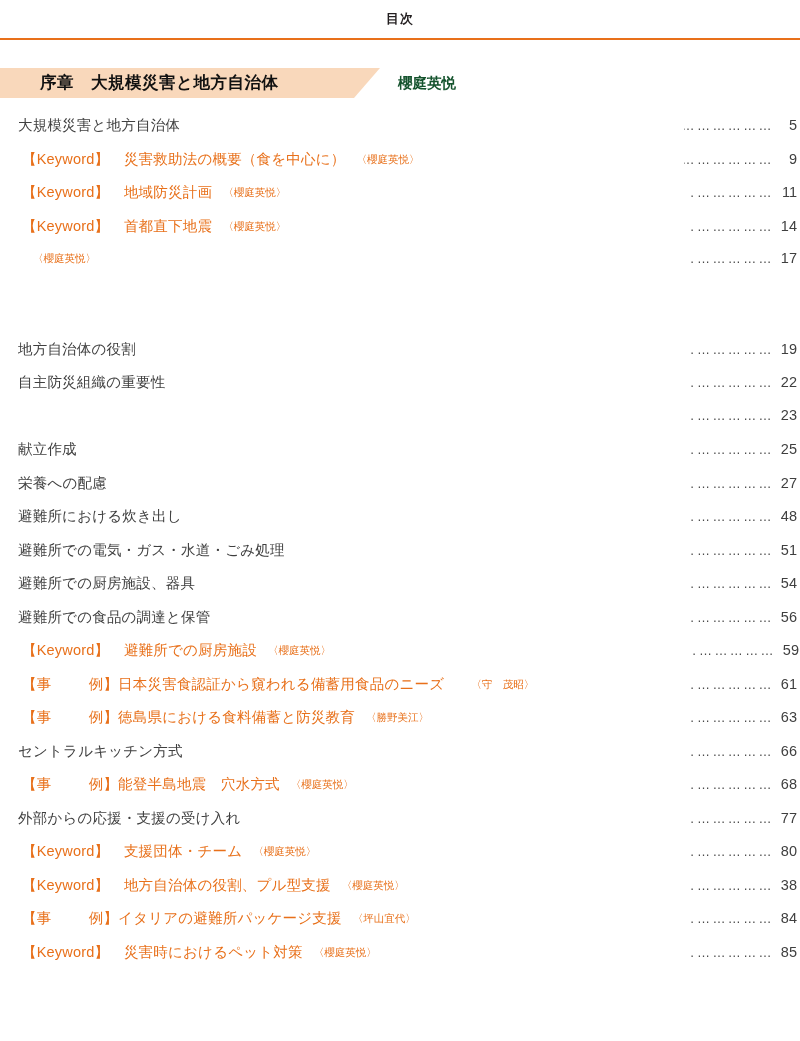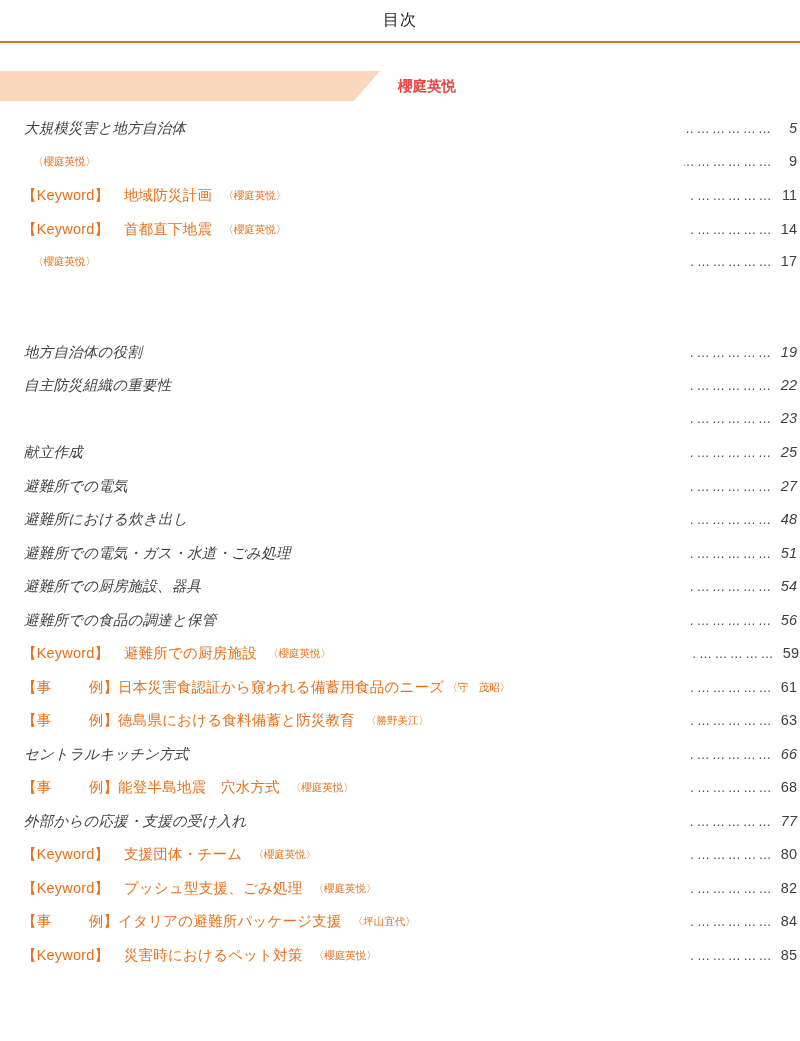--- a/index.html
+++ b/index.html
@@ -12,22 +12,22 @@
     height: 1041px;
     font-family: "Liberation Sans", "DejaVu Sans", sans-serif;
     color: #3a3a3a;
     overflow: hidden;
     position: relative;
   }
 
   
   .page-title {
     text-align: center;
-    font-size: 16px;
-    font-weight: normal;
+    font-size: 13px;
+    font-weight: bold;
     color: #231f20;
     letter-spacing: 1px;
     padding-top: 12px;
     line-height: 1;
   }
   .title-rule {
     margin-top: 13px;
     height: 2px;
     background: #e8701a;
     width: 100%;
@@ -57,21 +57,21 @@
     font-weight: bold;
     color: #111111;
     letter-spacing: 0.5px;
     white-space: nowrap;
   }
   .banner-author {
     position: absolute;
     z-index: 1;
     font-size: 14.5px;
     font-weight: bold;
-    color: #ef4444;
+    color: #14532d;
     white-space: nowrap;
   }
 
   
   .toc-list { width: 100%; }
   .toc-row {
     display: flex;
     align-items: baseline;
     height: 33.5px;
     white-space: nowrap;
@@ -123,52 +123,54 @@
   }
   .toc-page {
     flex: 0 0 auto;
     font-size: 14.5px;
     color: #3f3f3f;
     text-align: right;
     min-width: 20px;
     padding-left: 1px;
   }
 
-  .indent-0 { margin-left: 24px; font-style: italic; }
+  .indent-0 { margin-left: 18px; }
   .indent-1 { margin-left: 22px; }
 
   .spacer-sm { height: 18px; }
   .spacer-md { height: 28px; }
   .spacer-lg { height: 38px; }
 </style>
 </head>
 <body>
 
 <div>
 
   <div class="page-title">目次</div>
   <div class="title-rule"></div>
 
   <div class="spacer-md"></div>
 
   <div id="sections-root">
       <div class="chapter-block">
         <div class="chapter-banner-row">
           <div class="banner-shape" style="width: 380px;"></div>
+          <div class="banner-label" style="margin-left: 40px;">序章　大規模災害と地方自治体</div>
           <div class="banner-author" style="left: 398px;">櫻庭英悦</div>
         </div>
         <div class="spacer-sm"></div>
         <div class="toc-list">
           <div class="toc-row plain indent-0">
             <div class="toc-label"><span>大規模災害と地方自治体</span></div>
             <div class="toc-fill"></div>
             <div class="toc-leader" style="width: 90px;">……………………………………………………</div>
             <div class="toc-page" style="width: 22px; margin-right: 3px;">5</div>
           </div>
           <div class="toc-row kw indent-1">
+            <div class="toc-label"><span class="tag">【Keyword】</span>　<span>災害救助法の概要（食を中心に）</span></div>
             <div class="toc-sub" style="margin-left: 11px;">〈櫻庭英悦〉</div>
             <div class="toc-fill"></div>
             <div class="toc-leader" style="width: 90px;">……………………………………………………</div>
             <div class="toc-page" style="width: 22px; margin-right: 3px;">9</div>
           </div>
           <div class="toc-row kw indent-1">
             <div class="toc-label"><span class="tag">【Keyword】</span>　<span>地域防災計画</span></div>
             <div class="toc-sub" style="margin-left: 11px;">〈櫻庭英悦〉</div>
             <div class="toc-fill"></div>
             <div class="toc-leader" style="width: 84px;">……………………………………………………</div>
@@ -210,21 +212,21 @@
             <div class="toc-leader" style="width: 84px;">……………………………………………………</div>
             <div class="toc-page" style="width: 22px; margin-right: 3px;">23</div>
           </div>
           <div class="toc-row plain indent-0">
             <div class="toc-label"><span>献立作成</span></div>
             <div class="toc-fill"></div>
             <div class="toc-leader" style="width: 84px;">……………………………………………………</div>
             <div class="toc-page" style="width: 22px; margin-right: 3px;">25</div>
           </div>
           <div class="toc-row plain indent-0">
-            <div class="toc-label"><span>避難所での電気</span></div>
+            <div class="toc-label"><span>栄養への配慮</span></div>
             <div class="toc-fill"></div>
             <div class="toc-leader" style="width: 84px;">……………………………………………………</div>
             <div class="toc-page" style="width: 22px; margin-right: 3px;">27</div>
           </div>
           <div class="toc-row plain indent-0">
             <div class="toc-label"><span>避難所における炊き出し</span></div>
             <div class="toc-fill"></div>
             <div class="toc-leader" style="width: 84px;">……………………………………………………</div>
             <div class="toc-page" style="width: 22px; margin-right: 3px;">48</div>
           </div>
@@ -248,21 +250,21 @@
           </div>
           <div class="toc-row kw indent-1">
             <div class="toc-label"><span class="tag">【Keyword】</span>　<span>避難所での厨房施設</span></div>
             <div class="toc-sub" style="margin-left: 11px;">〈櫻庭英悦〉</div>
             <div class="toc-fill"></div>
             <div class="toc-leader" style="width: 84px;">……………………………………………………</div>
             <div class="toc-page" style="width: 22px; margin-right: 1px;">59</div>
           </div>
           <div class="toc-row case indent-1">
             <div class="toc-label"><span class="tag tag-case">【<span class="inner">事例</span>】</span><span>日本災害食認証から窺われる備蓄用食品のニーズ</span></div>
-            <div class="toc-sub" style="margin-left: 3px;">〈守　茂昭〉</div>
+            <div class="toc-sub" style="margin-left: 27px;">〈守　茂昭〉</div>
             <div class="toc-fill"></div>
             <div class="toc-leader" style="width: 84px;">……………………………………………………</div>
             <div class="toc-page" style="width: 22px; margin-right: 3px;">61</div>
           </div>
           <div class="toc-row case indent-1">
             <div class="toc-label"><span class="tag tag-case">【<span class="inner">事例</span>】</span><span>徳島県における食料備蓄と防災教育</span></div>
             <div class="toc-sub" style="margin-left: 11px;">〈勝野美江〉</div>
             <div class="toc-fill"></div>
             <div class="toc-leader" style="width: 84px;">……………………………………………………</div>
             <div class="toc-page" style="width: 22px; margin-right: 3px;">63</div>
@@ -287,25 +289,25 @@
             <div class="toc-page" style="width: 22px; margin-right: 3px;">77</div>
           </div>
           <div class="toc-row kw indent-1">
             <div class="toc-label"><span class="tag">【Keyword】</span>　<span>支援団体・チーム</span></div>
             <div class="toc-sub" style="margin-left: 11px;">〈櫻庭英悦〉</div>
             <div class="toc-fill"></div>
             <div class="toc-leader" style="width: 84px;">……………………………………………………</div>
             <div class="toc-page" style="width: 22px; margin-right: 3px;">80</div>
           </div>
           <div class="toc-row kw indent-1">
-            <div class="toc-label"><span class="tag">【Keyword】</span>　<span>プッシュ型支援、ごみ処理</span></div>
-            <div class="toc-sub" style="margin-left: 11px;">〈櫻庭英悦〉</div>
-            <div class="toc-fill"></div>
-            <div class="toc-leader" style="width: 84px;">……………………………………………………</div>
-            <div class="toc-page" style="width: 22px; margin-right: 3px;">82</div>
+            <div class="toc-label"><span class="tag">【Keyword】</span>　<span>地方自治体の役割、プル型支援</span></div>
+            <div class="toc-sub" style="margin-left: 11px;">〈櫻庭英悦〉</div>
+            <div class="toc-fill"></div>
+            <div class="toc-leader" style="width: 84px;">……………………………………………………</div>
+            <div class="toc-page" style="width: 22px; margin-right: 3px;">38</div>
           </div>
           <div class="toc-row case indent-1">
             <div class="toc-label"><span class="tag tag-case">【<span class="inner">事例</span>】</span><span>イタリアの避難所パッケージ支援</span></div>
             <div class="toc-sub" style="margin-left: 11px;">〈坪山宜代〉</div>
             <div class="toc-fill"></div>
             <div class="toc-leader" style="width: 84px;">……………………………………………………</div>
             <div class="toc-page" style="width: 22px; margin-right: 3px;">84</div>
           </div>
           <div class="toc-row kw indent-1">
             <div class="toc-label"><span class="tag">【Keyword】</span>　<span>災害時におけるペット対策</span></div>

